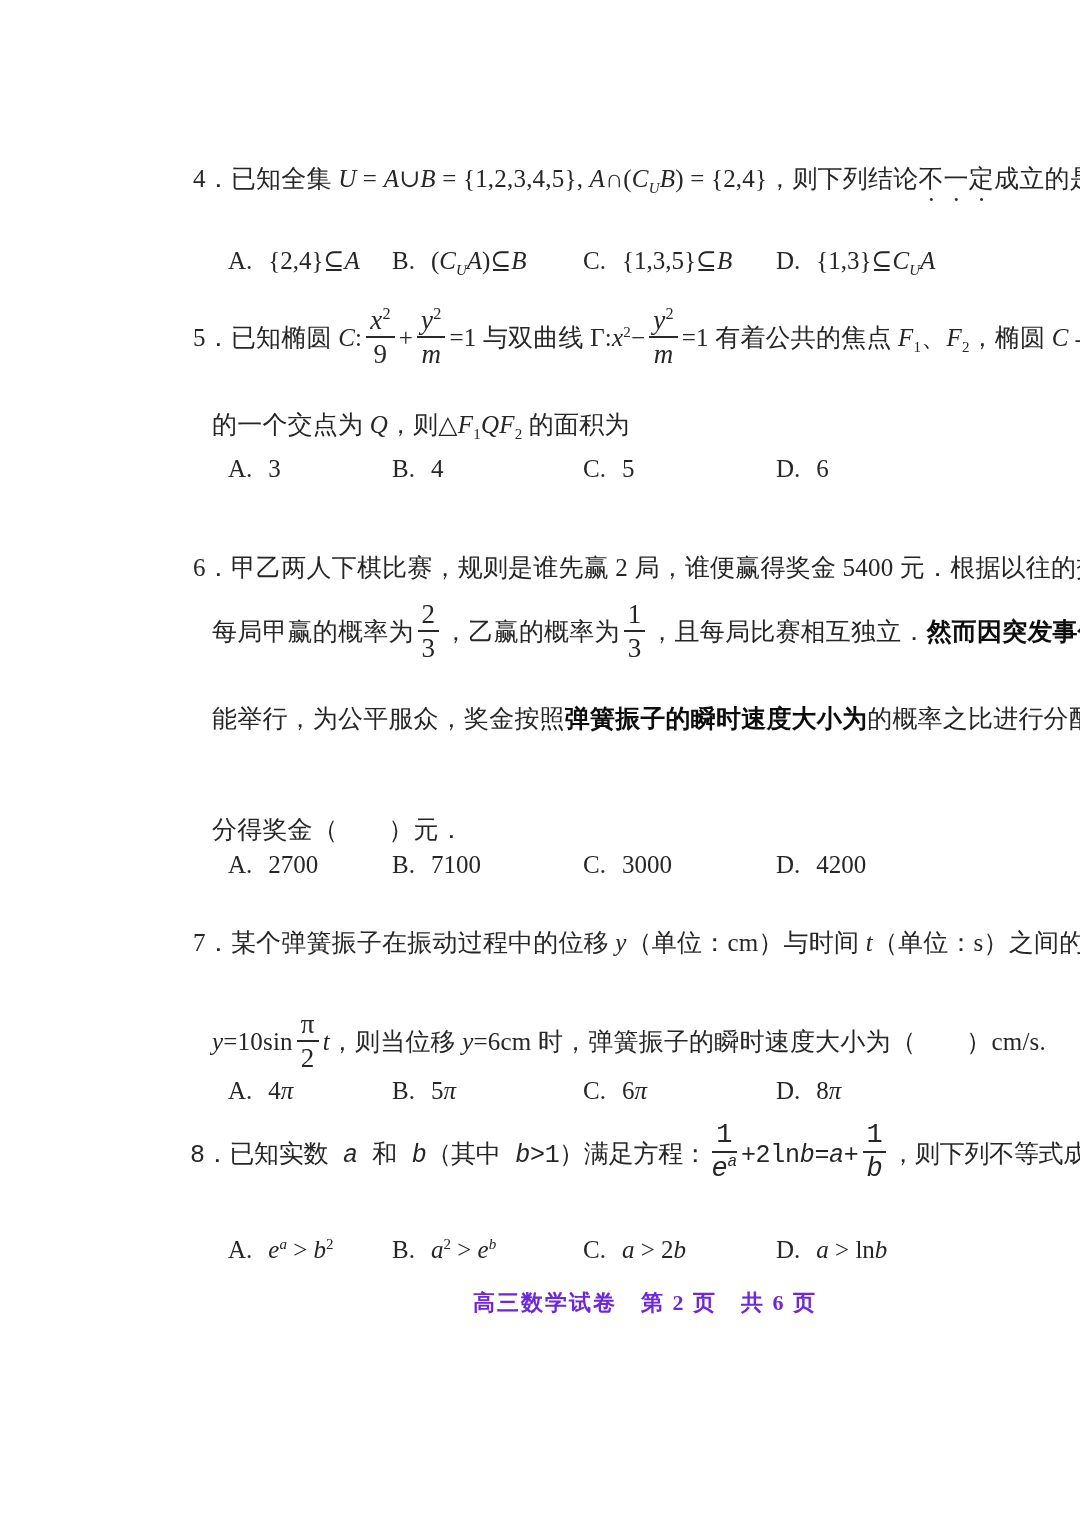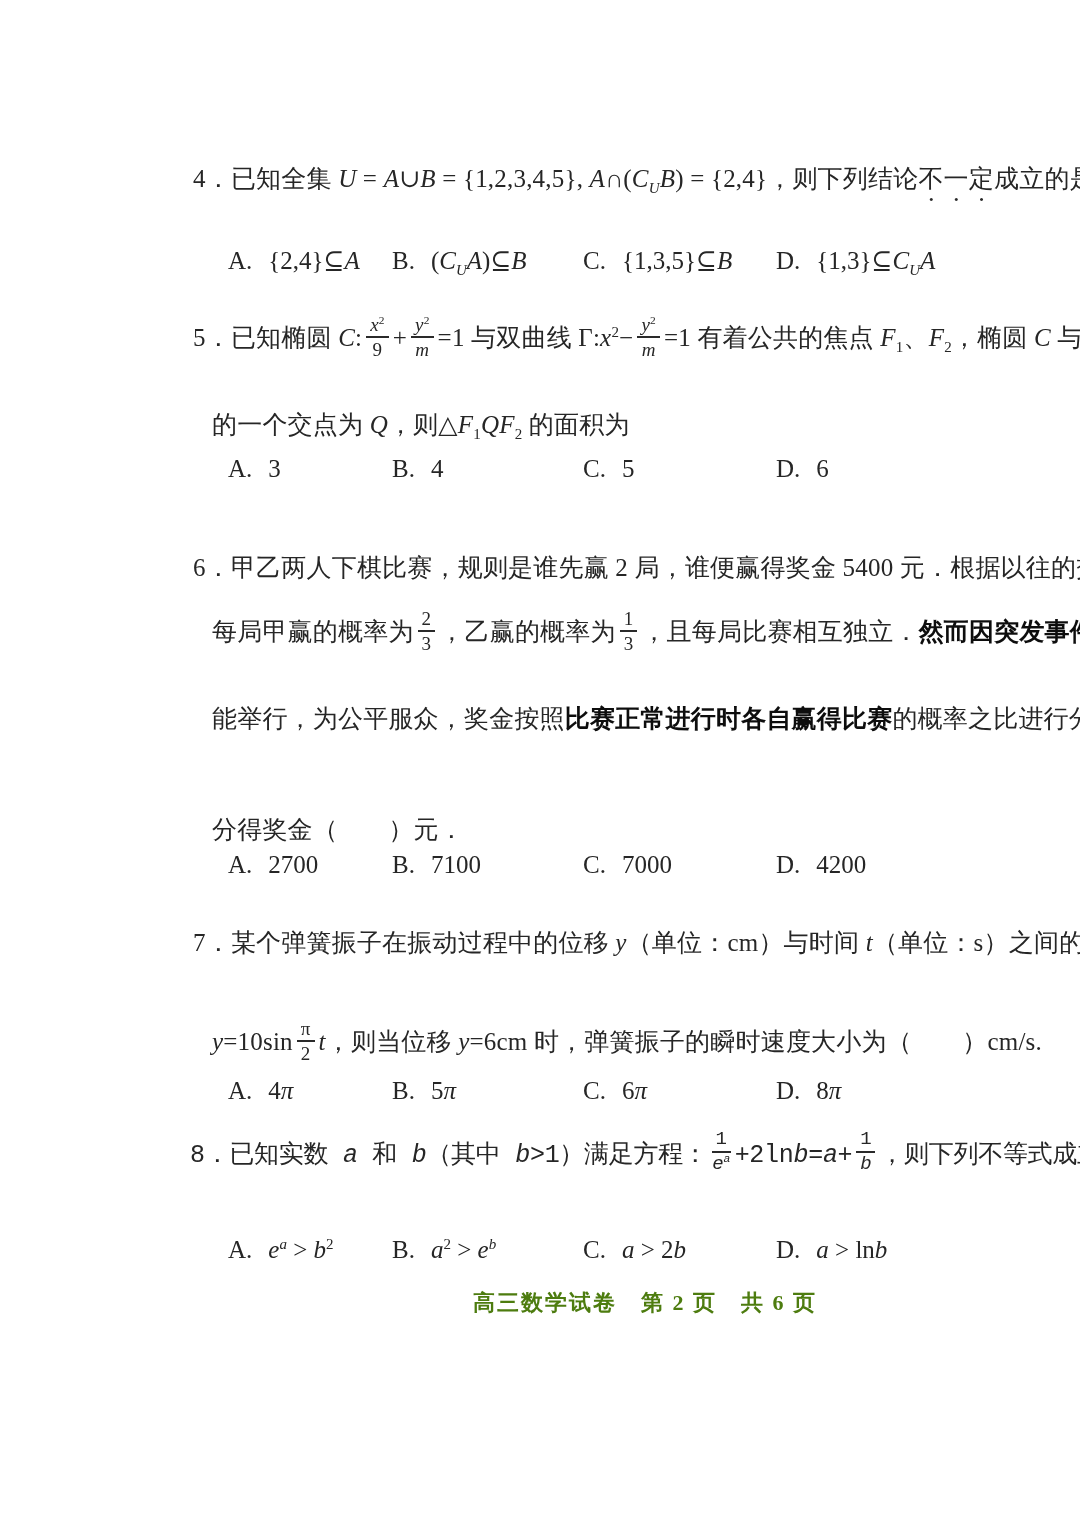--- a/index.html
+++ b/index.html
@@ -19,21 +19,21 @@
     letter-spacing:0.2px;
   }
   .mline{line-height:76px;}
   .tight{letter-spacing:-0.3px;font-family:Liberation Mono, monospace;}
   .frac{
     display:inline-block;
     vertical-align:middle;
     text-align:center;
     line-height:1.12;
     margin:0 4px;
-    font-size:19px;
+    font-size:27px;
     transform:translateY(-3px);
   }
   .frac .num{display:block;border-bottom:2px solid #2a2a2a;padding:0 4px 1px;}
   .frac .den{display:block;padding-top:1px;}
   sup,sub{font-size:60%;line-height:0;}
   sup{vertical-align:super;}
   sub{vertical-align:sub;}
   i{font-style:italic;}
   b{font-weight:700;color:#0d0d0d;}
   .emdot{
@@ -45,21 +45,21 @@
   .opts{position:absolute;left:0;width:100%;height:40px;}
   .opt{position:absolute;font-size:25px;white-space:nowrap;}
   .opt .lbl{margin-right:16px;}
   .c1{left:228px}.c2{left:392px}.c3{left:583px}.c4{left:776px}
   .footer{
     position:absolute;
     top:1288px;left:473px;
     font-size:22px;
     letter-spacing:2px;
     font-weight:600;
-    color:#4d7c0f;
+    color:#6d28d9;
   }
 </style>
 </head>
 <body>
 
 <div class="page">
 
   <div class="line" style="top:162px;left:193px">4．已知全集 <i>U</i> = <i>A</i>∪<i>B</i> = {1,2,3,4,5}, <i>A</i>∩(<i>C</i><sub><i>U</i></sub><i>B</i>) = {2,4}，则下列结论<span class="emdot">不一定</span>成立的是</div>
   <div class="opts" style="top:246px">
     <span class="opt c1"><span class="lbl">A.</span><span>{2,4}⊆<i>A</i></span></span>
@@ -72,26 +72,26 @@
   <div class="line" style="top:408px;left:212px">的一个交点为 <i>Q</i>，则△<i>F</i><sub>1</sub><i>Q</i><i>F</i><sub>2</sub> 的面积为</div>
   <div class="opts" style="top:455px">
     <span class="opt c1"><span class="lbl">A.</span><span>3</span></span>
     <span class="opt c2"><span class="lbl">B.</span><span>4</span></span>
     <span class="opt c3"><span class="lbl">C.</span><span>5</span></span>
     <span class="opt c4"><span class="lbl">D.</span><span>6</span></span>
   </div>
 
   <div class="line" style="top:551px;left:193px">6．甲乙两人下棋比赛，规则是谁先赢 2 局，谁便赢得奖金 5400 元．根据以往的交手记录，</div>
   <div class="line mline" style="top:594px;left:212px">每局甲赢的概率为<span class="frac"><span class="num">2</span><span class="den">3</span></span>，乙赢的概率为<span class="frac"><span class="num">1</span><span class="den">3</span></span>，且每局比赛相互独立．<b>然而因突发事件，比赛未</b></div>
-  <div class="line" style="top:702px;left:212px">能举行，为公平服众，奖金按照<b>比赛正常进行时各自赢得比赛</b>的概率之比进行分配，则甲</div>
+  <div class="line" style="top:702px;left:212px">能举行，为公平服众，奖金按照<b>弹簧振子的瞬时速度大小为</b>的概率之比进行分配，则甲</div>
   <div class="line" style="top:813px;left:212px">分得奖金（　　）元．</div>
   <div class="opts" style="top:851px">
     <span class="opt c1"><span class="lbl">A.</span><span>2700</span></span>
     <span class="opt c2"><span class="lbl">B.</span><span>7100</span></span>
-    <span class="opt c3"><span class="lbl">C.</span><span>7000</span></span>
+    <span class="opt c3"><span class="lbl">C.</span><span>3000</span></span>
     <span class="opt c4"><span class="lbl">D.</span><span>4200</span></span>
   </div>
 
   <div class="line" style="top:926px;left:193px">7．某个弹簧振子在振动过程中的位移 <i>y</i>（单位：cm）与时间 <i>t</i>（单位：s）之间的关系为</div>
   <div class="line mline" style="top:1004px;left:212px"><i>y</i>=10sin<span class="frac"><span class="num">π</span><span class="den">2</span></span><i>t</i>，则当位移 <i>y</i>=6cm 时，弹簧振子的瞬时速度大小为（　　）cm/s.</div>
   <div class="opts" style="top:1077px">
     <span class="opt c1"><span class="lbl">A.</span><span>4<i>π</i></span></span>
     <span class="opt c2"><span class="lbl">B.</span><span>5<i>π</i></span></span>
     <span class="opt c3"><span class="lbl">C.</span><span>6<i>π</i></span></span>
     <span class="opt c4"><span class="lbl">D.</span><span>8<i>π</i></span></span>

